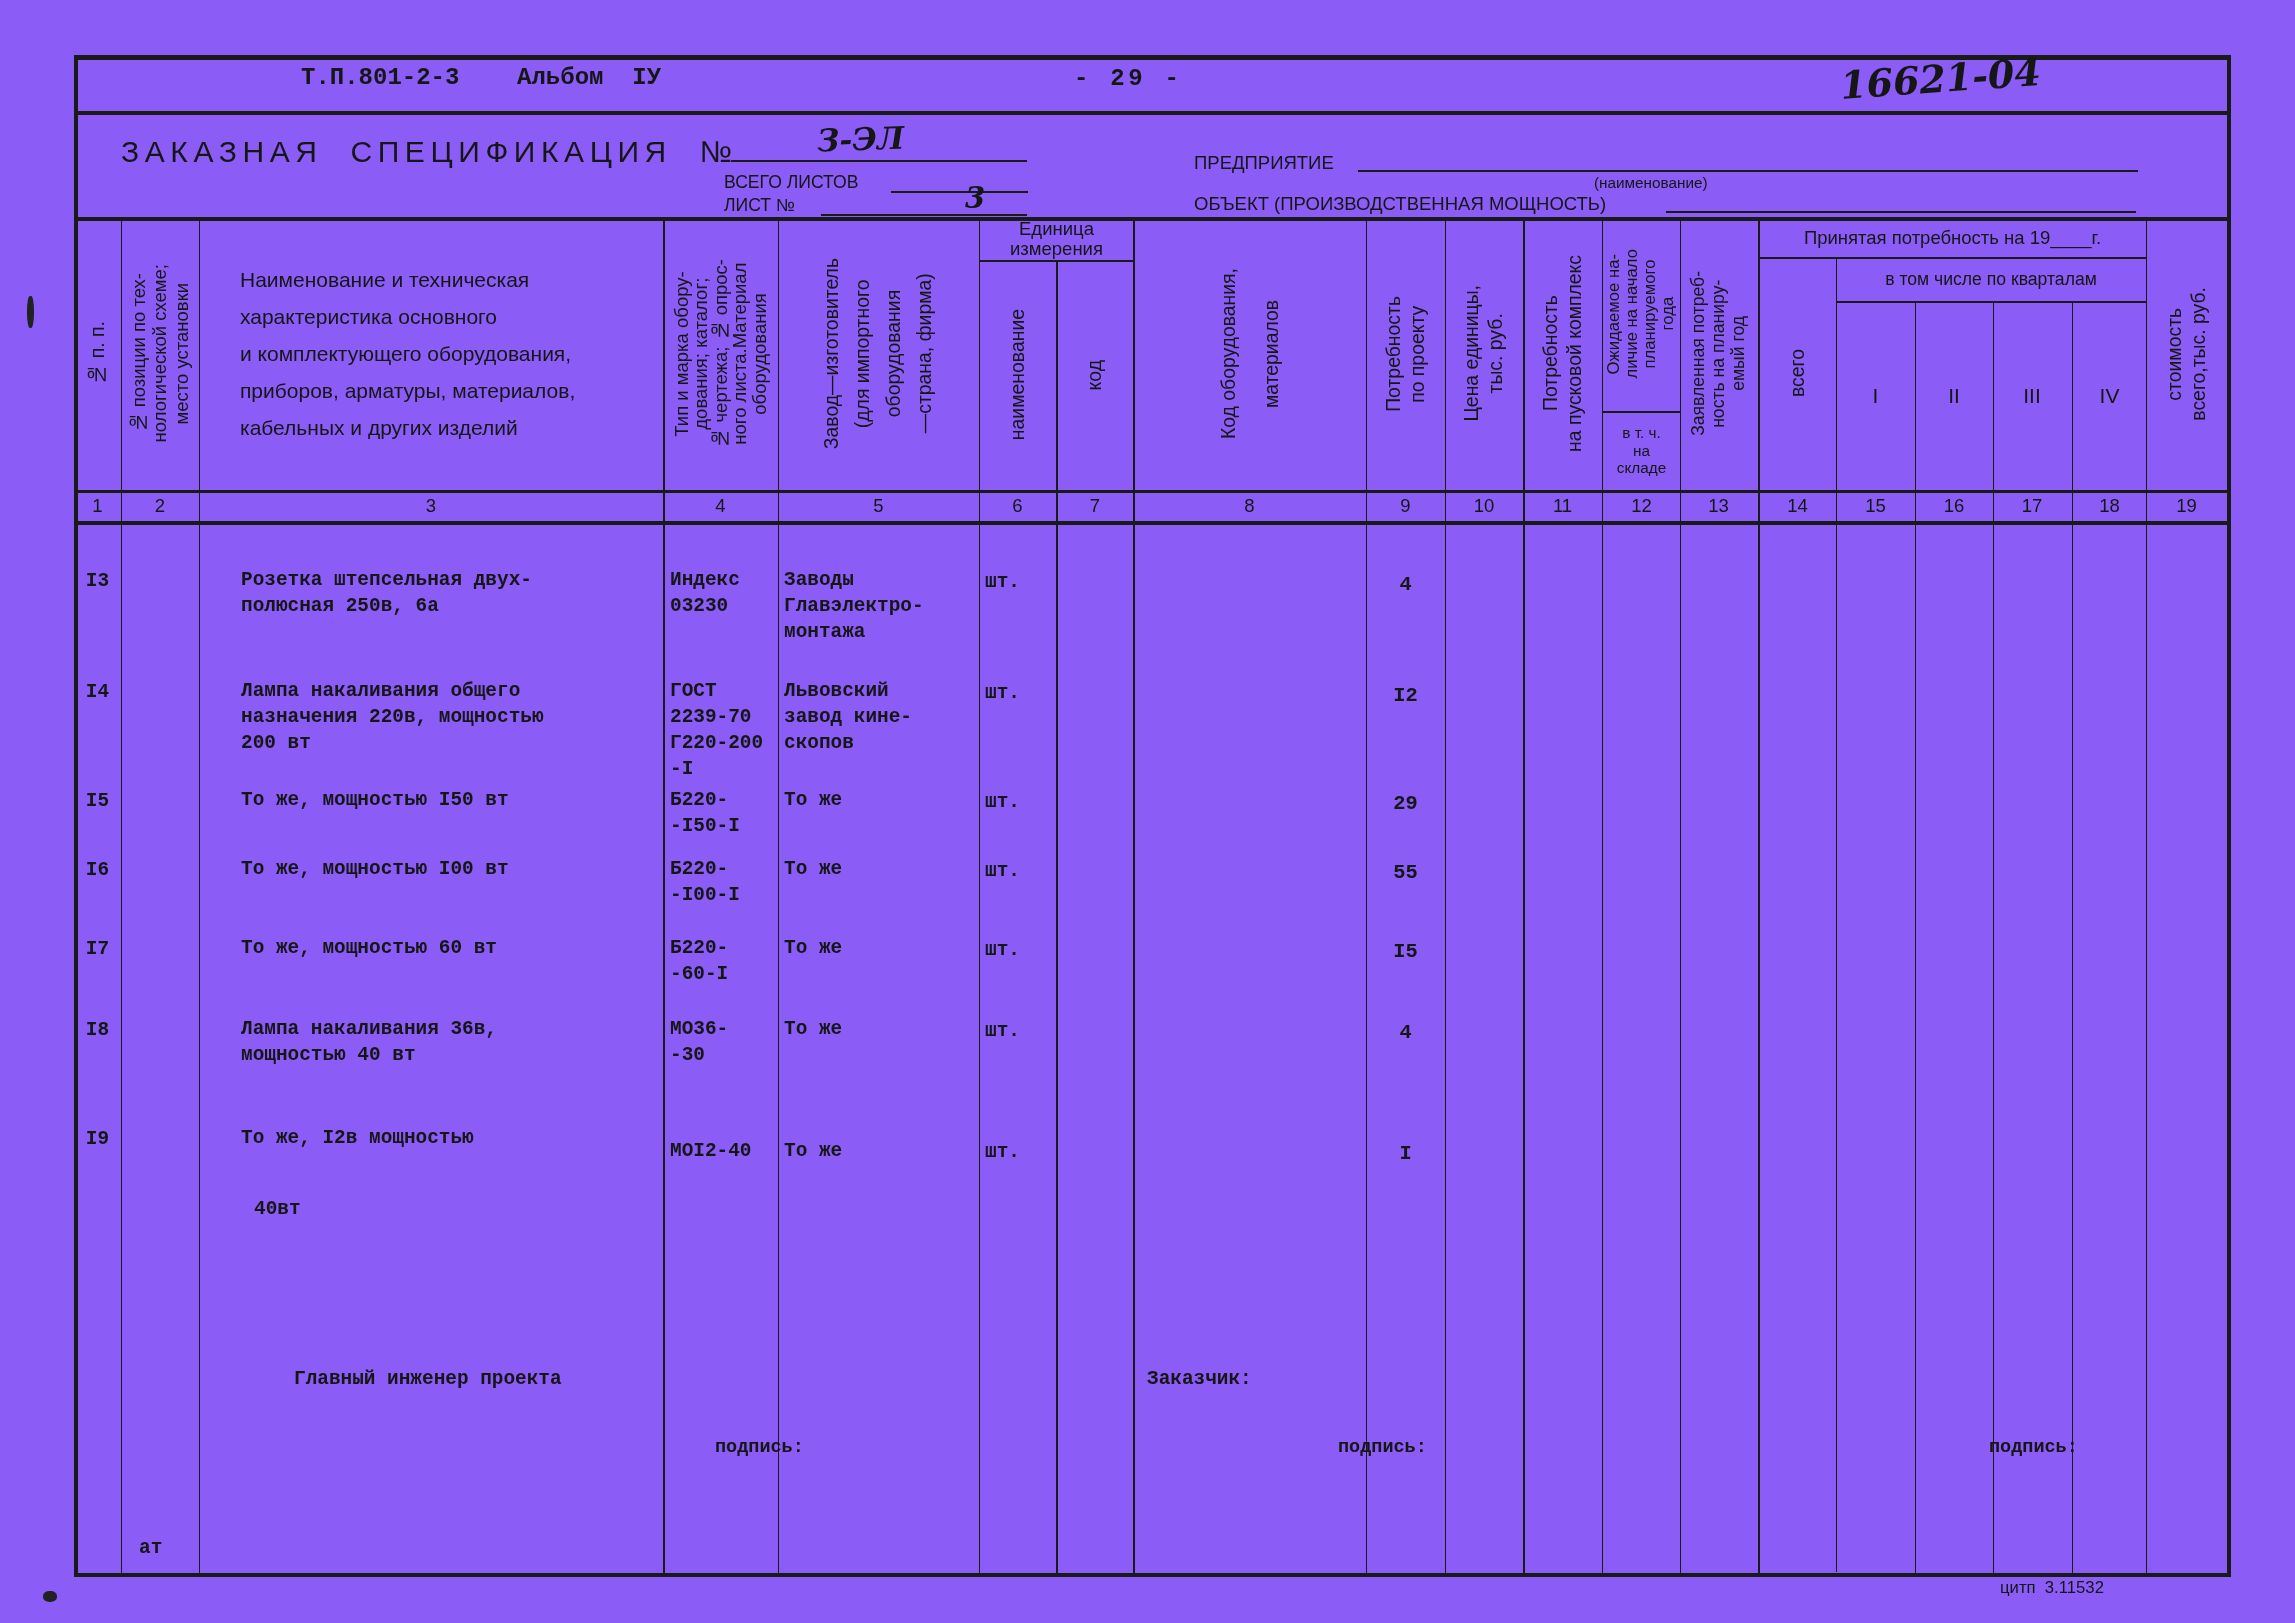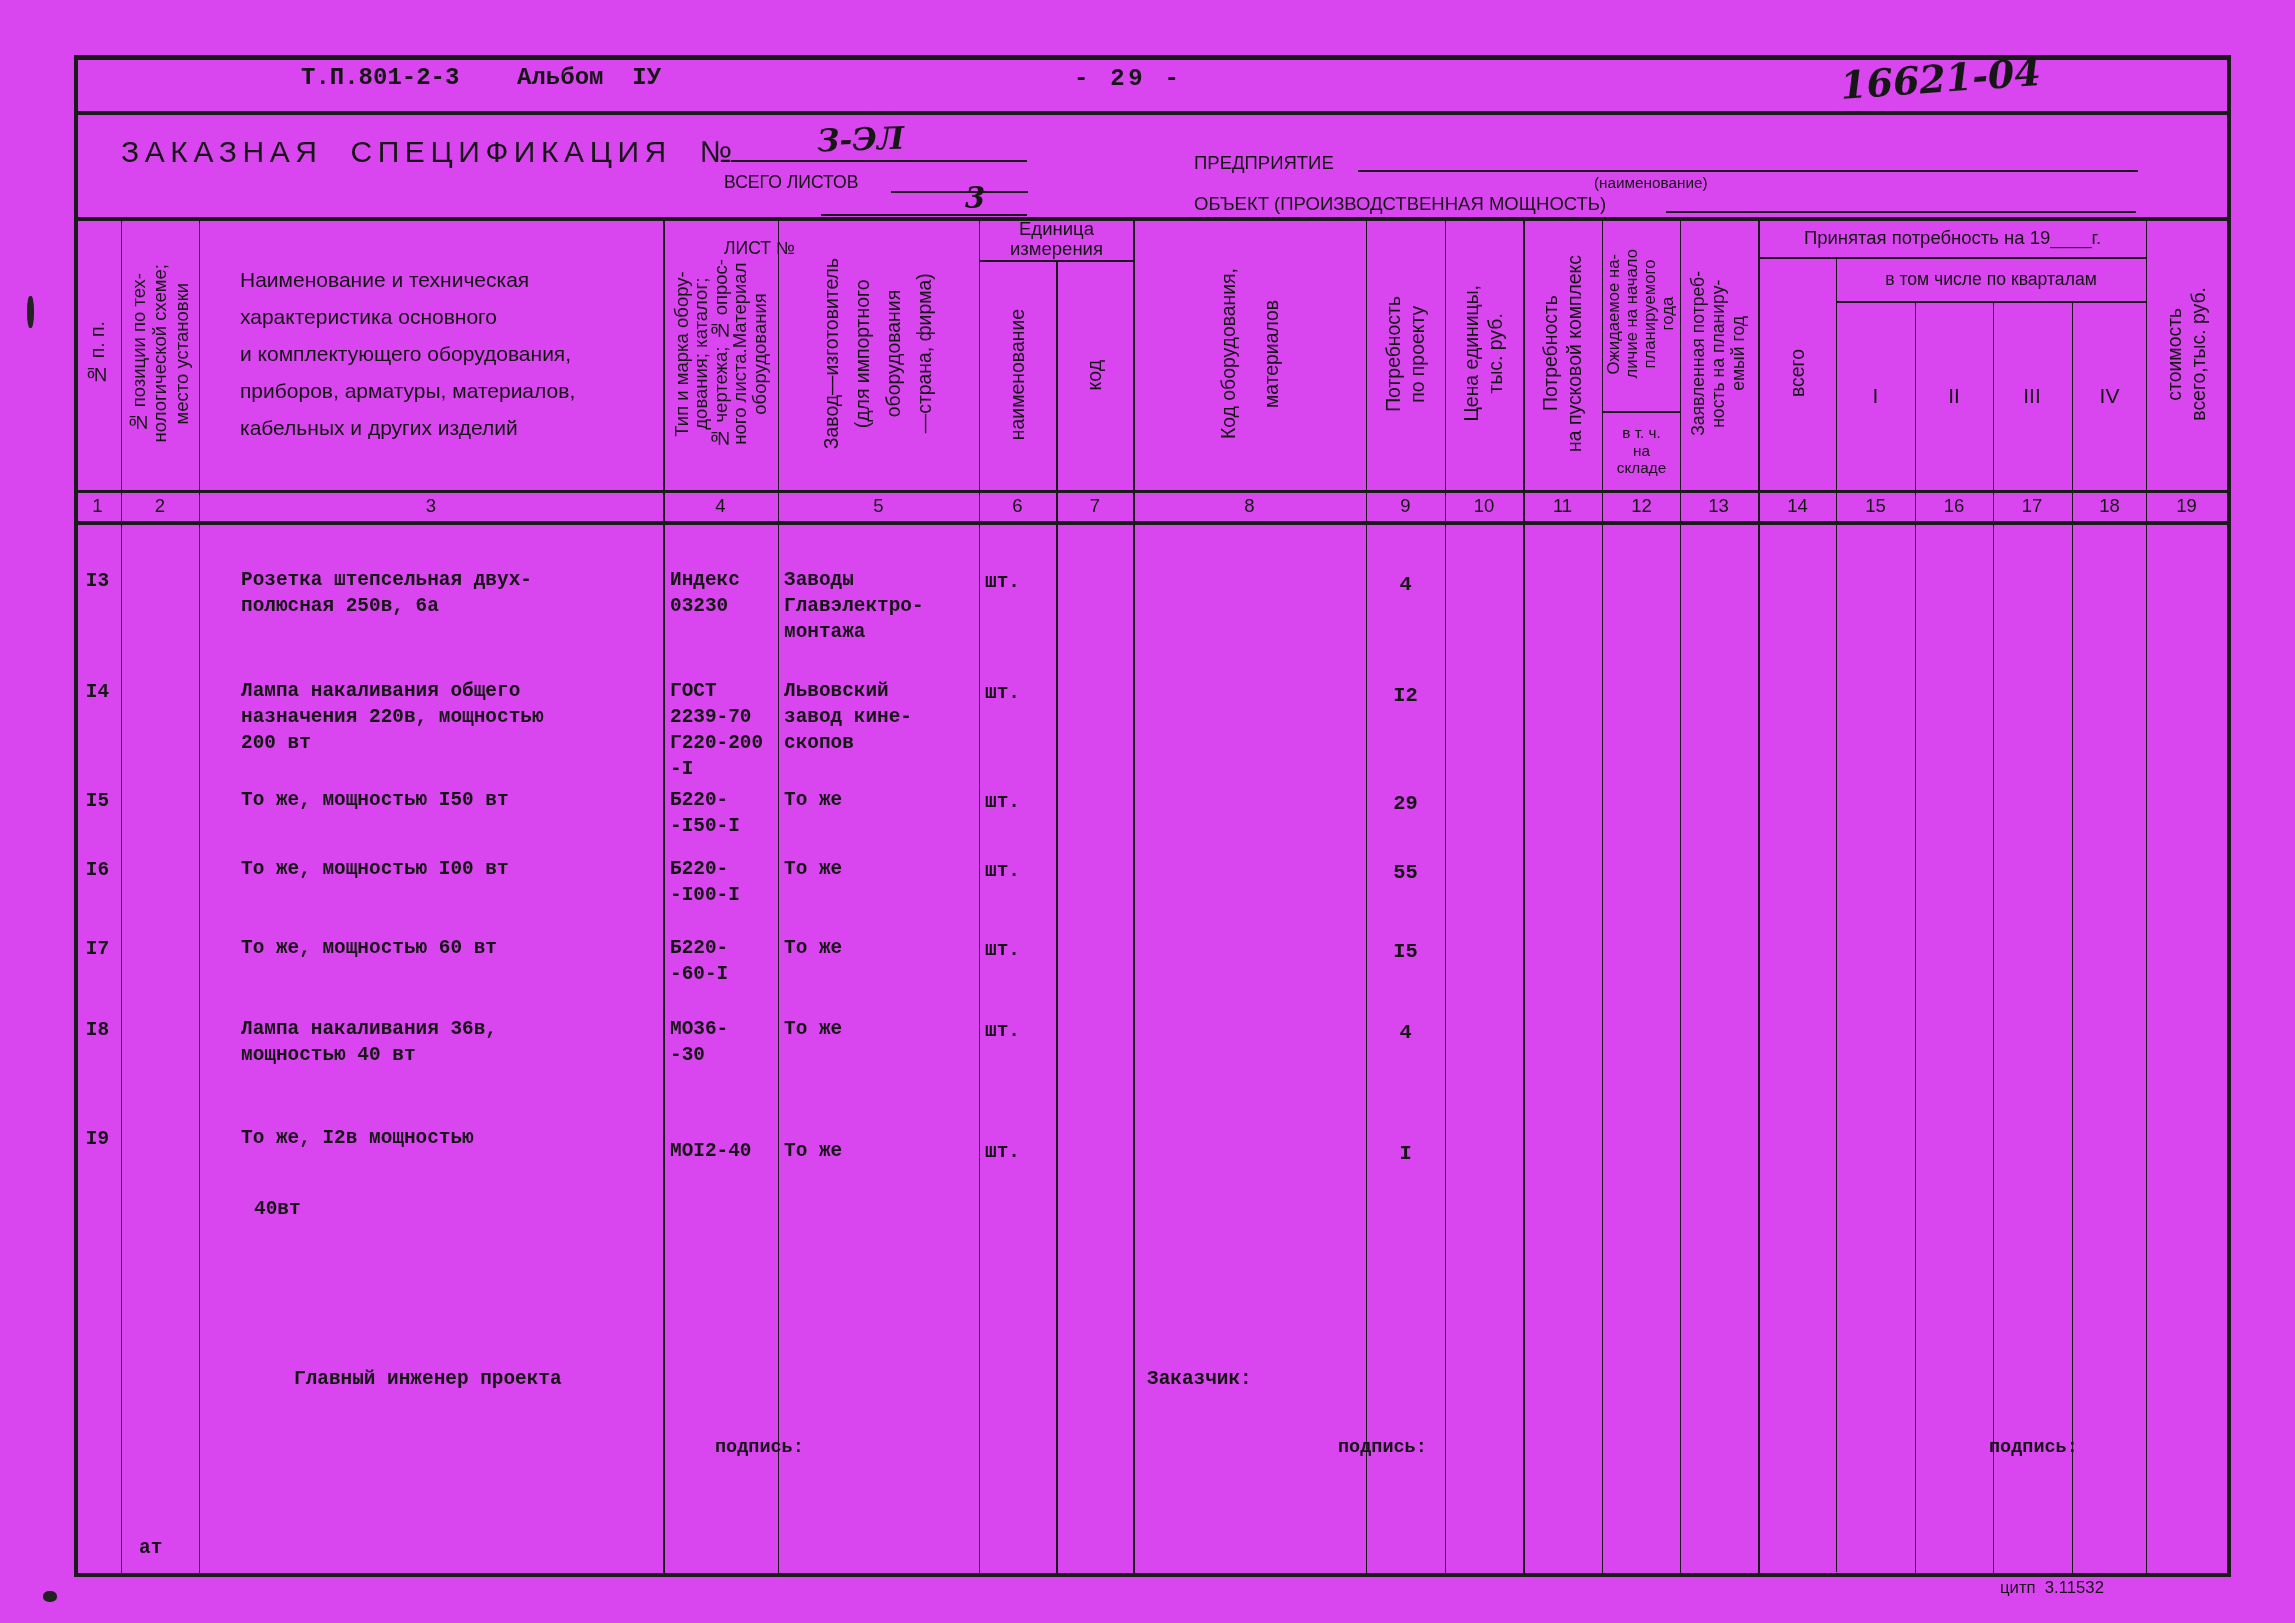--- a/index.html
+++ b/index.html
@@ -1,16 +1,16 @@
 <!DOCTYPE html>
 <html style="font-size:7.4px"><head>
 <meta charset="utf-8">
 <style>
   html,body{margin:0;padding:0;background:#f6f6f3;}
-  .page{position:relative;width:2295px;height:1624px;background:#d946ef;overflow:hidden;
+  .page{position:relative;width:2295px;height:1624px;background:#8b5cf6;overflow:hidden;
         color:#161616;font-family:"Liberation Sans","DejaVu Sans",sans-serif;}
   .abs{position:absolute;}
   .ln{position:absolute;background:#1a1a1a;}
   .mono{font-family:"Liberation Mono","DejaVu Sans Mono",monospace;font-weight:bold;}
   .hand{font-family:"DejaVu Serif","Liberation Serif",serif;font-style:italic;font-weight:bold;}
   .pre{white-space:pre-line;}
   .prespace{white-space:pre;}
   .cell{position:absolute;display:flex;align-items:center;justify-content:center;text-align:center;}
   .rot{writing-mode:vertical-rl;transform:rotate(180deg);}
   .hdr{font-size:19.4px;line-height:1.22;}
@@ -59,21 +59,21 @@
   <div class="abs mono prespace" style="left:301px;top:64px;font-size:24px;">Т.П.801-2-3    Альбом  IУ</div>
   <div class="abs mono" style="left:1074px;top:65px;font-size:24px;letter-spacing:3.7px;">- 29 -</div>
   <div class="abs hand" style="left:1840px;top:56px;font-size:38px;transform:rotate(-4deg);">16621-04</div>
 
   <div class="abs prespace" style="left:121px;top:135px;font-size:30px;letter-spacing:5.6px;">ЗАКАЗНАЯ  СПЕЦИФИКАЦИЯ  №</div>
   <div class="ln" style="left:731px;top:160px;width:296px;height:1.9px;"></div>
   <div class="abs hand" style="left:817px;top:121px;font-size:31px;transform:rotate(-2deg);">З-ЭЛ</div>
 
   <div class="abs" style="left:724px;top:172px;font-size:17.6px;">ВСЕГО ЛИСТОВ</div>
   <div class="ln" style="left:891px;top:191px;width:137px;height:1.9px;"></div>
-  <div class="abs" style="left:724px;top:195px;font-size:17.6px;margin-top:43px;">ЛИСТ №</div>
+  <div class="abs" style="left:724px;top:195px;font-size:17.6px;">ЛИСТ №</div>
   <div class="abs hand" style="left:965px;top:181px;font-size:29px;">3</div>
   <div class="ln" style="left:821px;top:214px;width:206px;height:1.9px;"></div>
 
   <div class="abs" style="left:1194px;top:152px;font-size:18.5px;">ПРЕДПРИЯТИЕ</div>
   <div class="ln" style="left:1358px;top:170px;width:780px;height:1.9px;"></div>
   <div class="abs" style="left:1594px;top:174px;font-size:15.3px;">(наименование)</div>
   <div class="abs" style="left:1194px;top:193px;font-size:18.5px;">ОБЪЕКТ (ПРОИЗВОДСТВЕННАЯ  МОЩНОСТЬ)</div>
   <div class="ln" style="left:1666px;top:211px;width:470px;height:1.9px;"></div>
 
   <div class="cell" style="left:74px;top:217px;width:47px;height:273px;">

